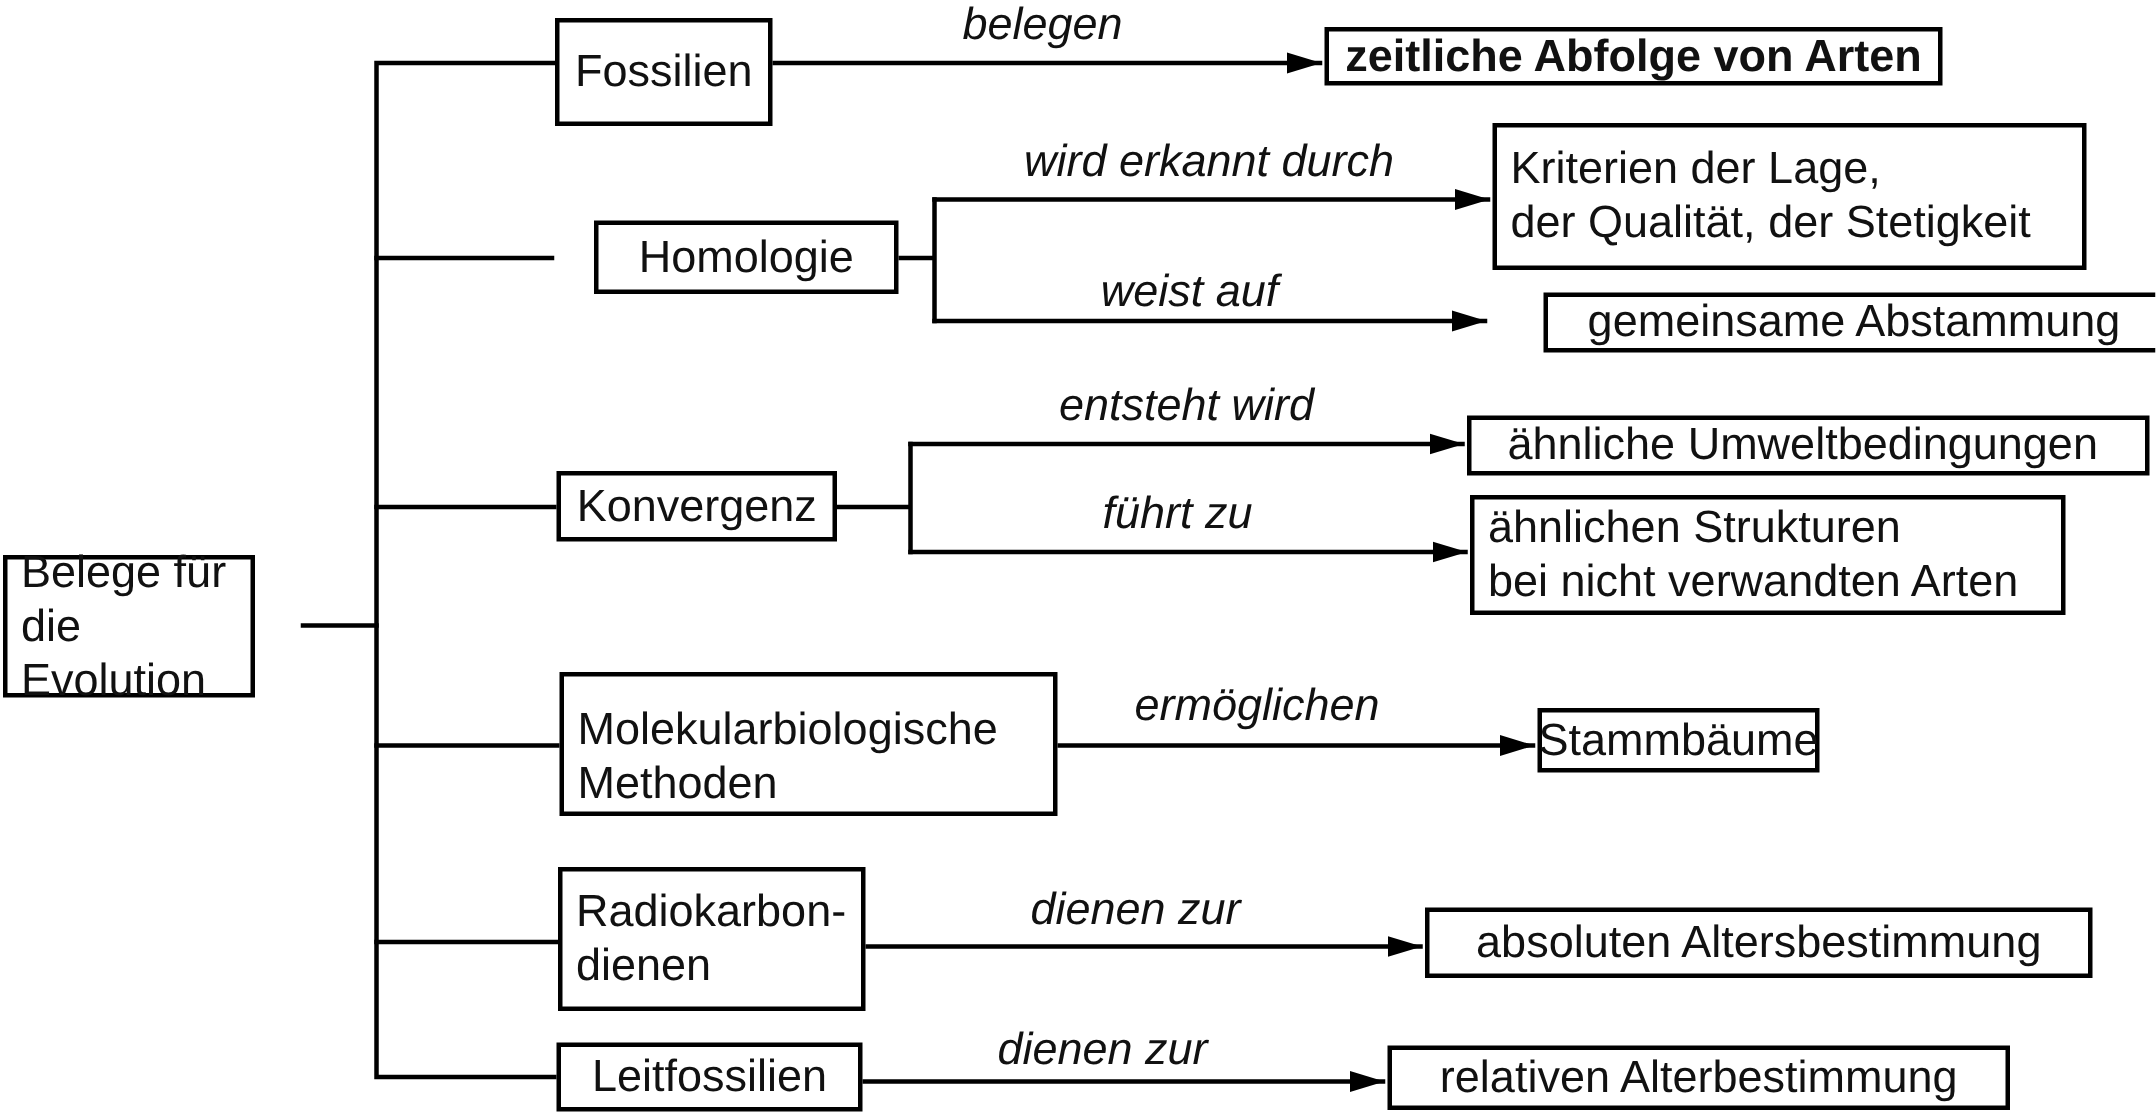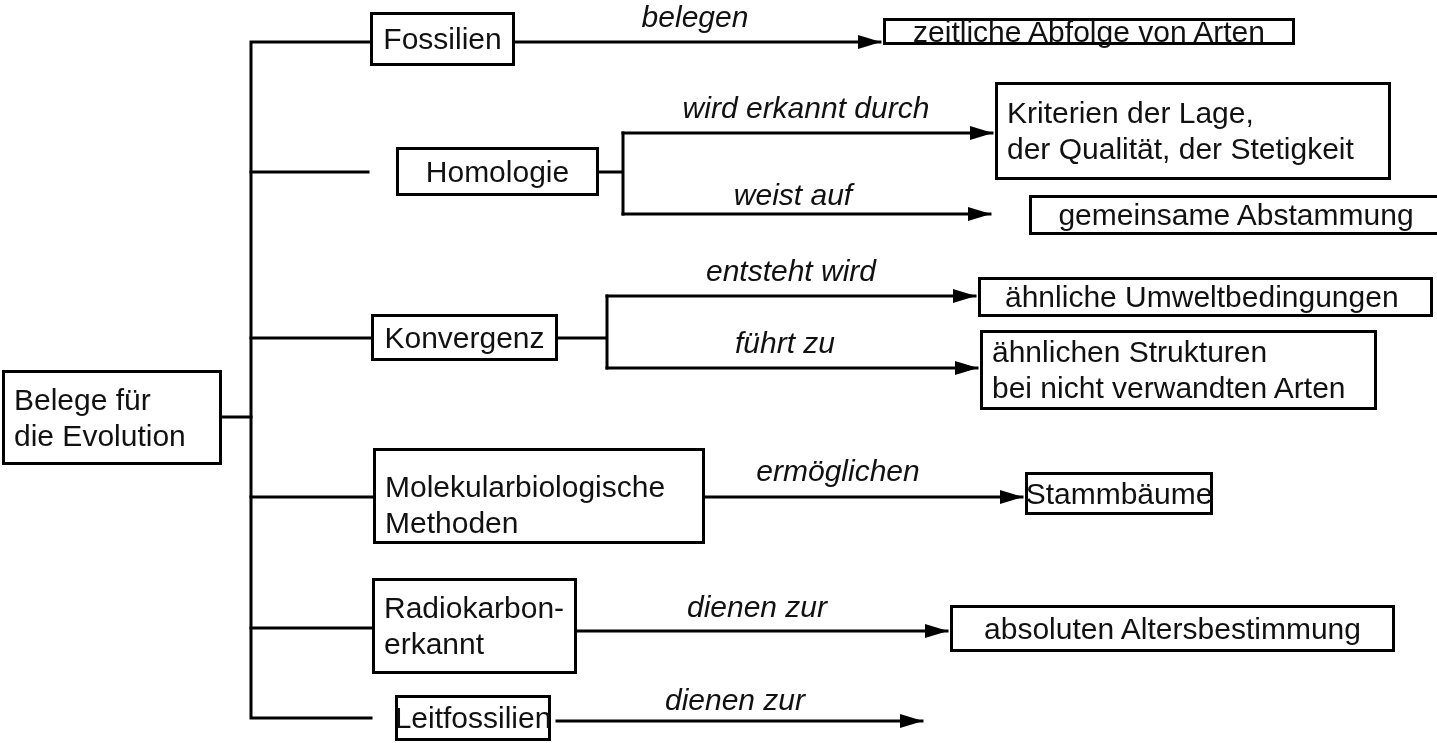--- a/index.html
+++ b/index.html
@@ -24,28 +24,28 @@
   .node.left{align-items:flex-start;text-align:left;padding-left:9px;padding-right:4px;}
   .edge-label{
     position:absolute;
     transform:translateX(-50%);
     font-style:italic;
     font-size:30px;line-height:32px;
     white-space:nowrap;
     color:#111111;
   }
   
-  #n-root        {left:2px;   top:370px; width:220px; height:95px;}
-  #n-fossilien   {left:370px; top:12px;  width:145px; height:54px;}
+  #n-root        {left:2px;   top:370px; width:168px; height:95px;}
+  #n-fossilien   {left:370px; top:12px;  width:145px; height:72px;}
   #n-homologie   {left:368px; top:147px; width:203px; height:49px;margin-left:28px;}
   #n-konvergenz  {left:371px; top:314px; width:187px; height:47px;}
   #n-molekular   {left:373px; top:448px; width:332px; height:96px;justify-content:flex-end;}
   #n-radiokarbon {left:372px; top:578px; width:205px; height:96px;}
-  #n-leitfoss    {left:371px; top:695px; width:156px; height:46px;margin-left:24px;}
-  #t-zeitliche   {left:883px; top:18px;  width:412px; height:27px;}
+  #n-leitfoss    {left:371px; top:695px; width:204px; height:46px;}
+  #t-zeitliche   {left:883px; top:18px;  width:412px; height:39px;font-weight:bold;}
   #t-kriterien   {left:995px; top:82px;  width:396px; height:98px;}
   #t-abstammung  {left:993px; top:195px; width:414px; height:40px;margin-left:36px;}
   #t-umwelt      {left:978px; top:277px; width:455px; height:40px;padding-left:24px;}
   #t-strukturen  {left:980px; top:330px; width:397px; height:80px;}
   #t-stammbaeume {left:1025px;top:472px; width:188px; height:43px;}
   #t-absolut     {left:950px; top:605px; width:445px; height:47px;}
   #t-relativ     {left:925px; top:697px; width:415px; height:43px;}
   
   #l-belegen  {left:695px; top:1px;}
   #l-erkannt  {left:806px; top:92px;}
@@ -107,21 +107,21 @@
   </div>
   <div class="node center" id="n-konvergenz">
     <div>Konvergenz</div>
   </div>
   <div class="node left" id="n-molekular">
     <div>Molekularbiologische</div>
     <div>Methoden</div>
   </div>
   <div class="node left" id="n-radiokarbon">
     <div>Radiokarbon-</div>
-    <div>erkannt</div>
+    <div>dienen</div>
   </div>
   <div class="node center" id="n-leitfoss">
     <div>Leitfossilien</div>
   </div>
 
   <div class="node center" id="t-zeitliche">
     <div>zeitliche Abfolge von Arten</div>
   </div>
   <div class="node left" id="t-kriterien">
     <div>Kriterien der Lage,</div>
@@ -136,20 +136,23 @@
   <div class="node left" id="t-strukturen">
     <div>ähnlichen Strukturen</div>
     <div>bei nicht verwandten Arten</div>
   </div>
   <div class="node center" id="t-stammbaeume">
     <div>Stammbäume</div>
   </div>
   <div class="node center" id="t-absolut">
     <div>absoluten Altersbestimmung</div>
   </div>
+  <div class="node center" id="t-relativ">
+    <div>relativen Alterbestimmung</div>
+  </div>
 
   <div class="edge-label" id="l-belegen">belegen</div>
   <div class="edge-label" id="l-erkannt">wird erkannt durch</div>
   <div class="edge-label" id="l-weist">weist auf</div>
   <div class="edge-label" id="l-entsteht">entsteht wird</div>
   <div class="edge-label" id="l-fuehrt">führt zu</div>
   <div class="edge-label" id="l-ermoegl">ermöglichen</div>
   <div class="edge-label" id="l-dienen1">dienen zur</div>
   <div class="edge-label" id="l-dienen2">dienen zur</div>
 

